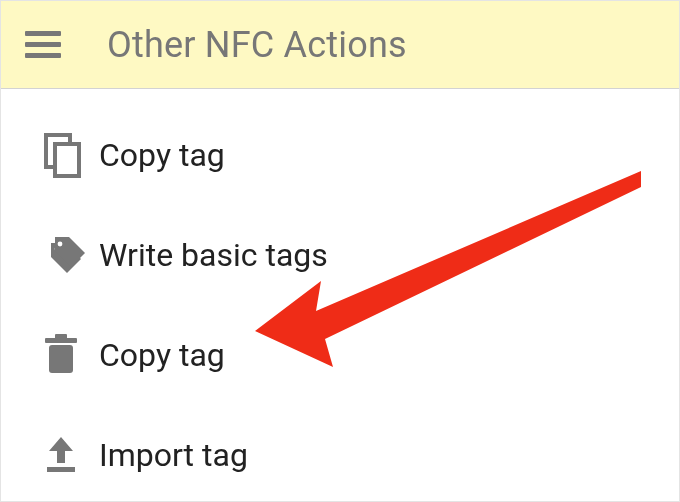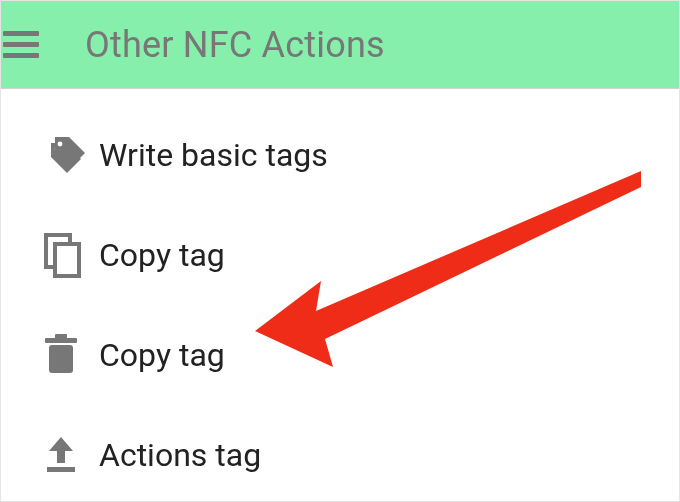--- a/index.html
+++ b/index.html
@@ -1,22 +1,23 @@
 <!DOCTYPE html>
 <html><head>
 <meta charset="utf-8">
 <style>
   * { box-sizing: border-box; margin: 0; padding: 0; }
   html, body { width: 680px; height: 502px; overflow: hidden; font-family: Roboto, Arial, sans-serif; background: #fff; }
   .wrap { width: 680px; height: 502px; position: relative; border: 1px solid #e4e4e4; }
   .appbar {
     height: 88px;
-    background: #86efac;
+    background: #fef9c3;
     display: flex;
     align-items: center;
+    padding-left: 22px;
     border-bottom: 1px solid #d3d3d3;
   }
   .menu-btn {
     width: 40px; height: 40px;
     display: flex; align-items: center; justify-content: center;
     cursor: pointer;
   }
   .title {
     margin-left: 44px;
     font-size: 36px;
@@ -66,42 +67,42 @@
         <rect x="0" y="22" width="36" height="5" rx="1" fill="#777777"></rect>
       </svg>
     </div>
     <div class="title">Other NFC Actions</div>
   </div>
 
   <div class="list">
 
     <div class="row">
       <span class="icon">
+        <svg width="40" height="46" viewBox="0 0 40 46">
+          <g fill="none" stroke="#777777" stroke-width="4">
+            <rect x="3" y="3" width="24" height="32" fill="#fff"></rect>
+            <rect x="12" y="12" width="24" height="32" fill="#fff"></rect>
+          </g>
+        </svg>
+      </span>
+      <span class="label">Copy tag</span>
+    </div>
+
+    <div class="row">
+      <span class="icon">
         <svg width="44" height="44" viewBox="0 0 44 44">
           <g fill="#777777">
             <path d="M10 6 L24 6 L40 22 L26 36 L10 20 Z" transform="translate(-2,4)"></path>
             <circle cx="14" cy="16" r="2.4" fill="#dedede"></circle>
             <path d="M10 6 L24 6 L40 22 L26 36 L10 20 Z" transform="translate(2,-2)" fill="#777777"></path>
             <circle cx="17" cy="11" r="2.4" fill="#fff"></circle>
           </g>
         </svg>
       </span>
       <span class="label">Write basic tags</span>
-    </div>
-
-    <div class="row">
-      <span class="icon">
-        <svg width="40" height="46" viewBox="0 0 40 46">
-          <g fill="none" stroke="#777777" stroke-width="4">
-            <rect x="3" y="3" width="24" height="32" fill="#fff"></rect>
-            <rect x="12" y="12" width="24" height="32" fill="#fff"></rect>
-          </g>
-        </svg>
-      </span>
-      <span class="label">Copy tag</span>
     </div>
 
     <div class="row">
       <span class="icon">
         <svg width="36" height="44" viewBox="0 0 36 44">
           <g fill="#777777">
             <rect x="6" y="12" width="24" height="28" rx="3"></rect>
             <rect x="2" y="5" width="32" height="5" rx="1"></rect>
             <rect x="12" y="1" width="12" height="5" rx="1"></rect>
           </g>
@@ -112,21 +113,21 @@
 
     <div class="row">
       <span class="icon">
         <svg width="36" height="40" viewBox="0 0 36 40">
           <g fill="#777777">
             <polygon points="18,2 30,16 22,16 22,28 14,28 14,16 6,16"></polygon>
             <rect x="4" y="32" width="28" height="5"></rect>
           </g>
         </svg>
       </span>
-      <span class="label">Actions tag</span>
+      <span class="label">Import tag</span>
     </div>
 
   </div>
 
   <svg class="arrow-annot" viewBox="0 0 680 502">
     <g fill="#ef2c17">
       <polygon points="254,330 320,280 315,310 640,170 640,186 324,338 332,366"></polygon>
     </g>
   </svg>
 

